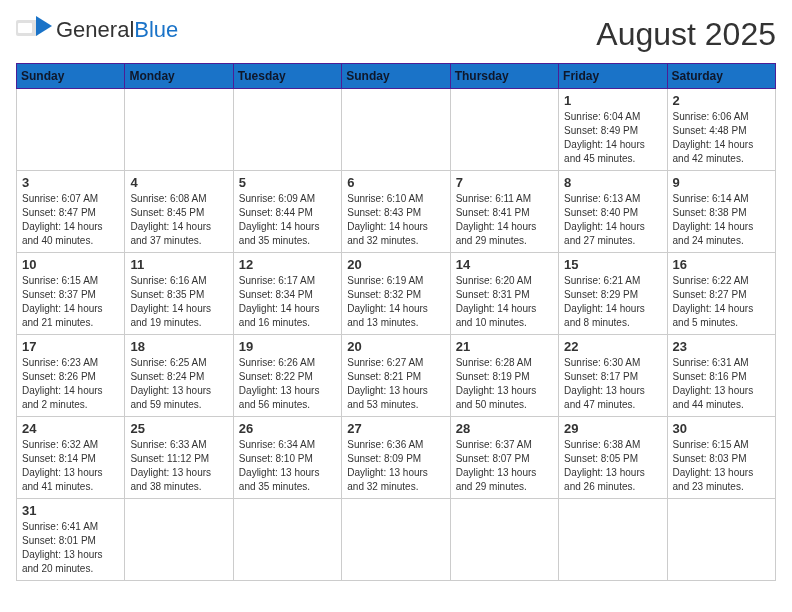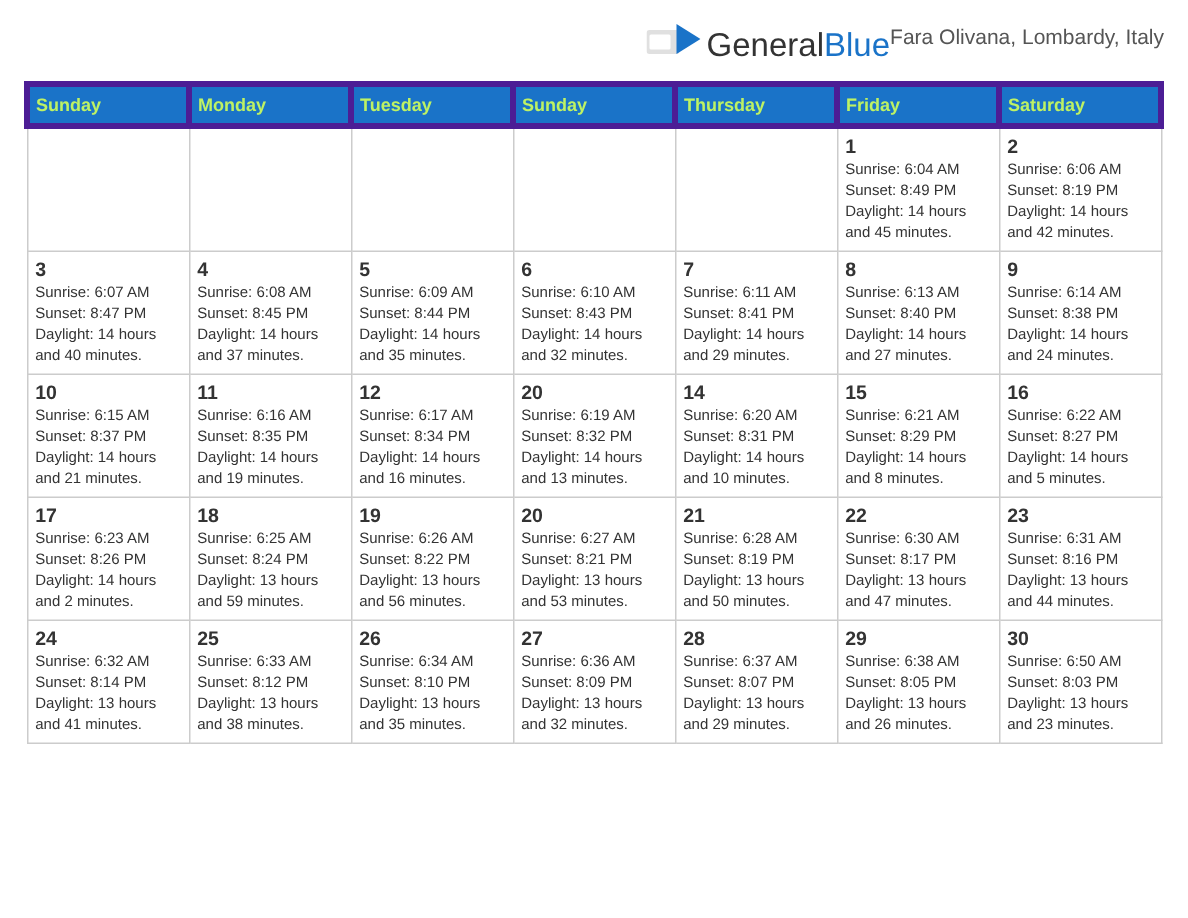--- a/index.html
+++ b/index.html
@@ -5,21 +5,21 @@
     * { box-sizing: border-box; margin: 0; padding: 0; }
     body {
       font-family: Arial, sans-serif;
       background: #fff;
       width: 792px;
       min-height: 612px;
       padding: 16px;
     }
     .header {
       display: flex;
-      justify-content: flex-end;
+      justify-content: space-between;
       align-items: flex-start;
       margin-bottom: 10px;
     }
     .logo {
       display: flex;
       align-items: center;
       gap: 4px;
     }
     .logo-text {
       font-size: 22px;
@@ -45,25 +45,25 @@
       font-size: 14px;
       color: #555;
     }
     table {
       width: 100%;
       border-collapse: collapse;
       font-size: 10.5px;
     }
     thead tr th {
       background: #1a73c8;
-      color: #bef264;
+      color: #0f172a;
       padding: 5px 4px;
       text-align: left;
       font-size: 12px;
-      border: 4px solid #4c1d95;
+      border: 1px solid #4c1d95;
     }
     tbody tr td {
       border: 1px solid #ccc;
       vertical-align: top;
       padding: 4px 4px 4px 5px;
       width: calc(100% / 7);
       min-height: 70px;
       height: 80px;
     }
     .day-num {
@@ -93,21 +93,21 @@
     <svg class="logo-icon" viewBox="0 0 36 28" xmlns="http://www.w3.org/2000/svg">
       <rect x="0" y="4" width="22" height="16" rx="2" fill="#e0e0e0"></rect>
       <polygon points="20,0 36,10 20,20" fill="#1a73c8"></polygon>
       <rect x="2" y="7" width="14" height="10" rx="1" fill="#fff"></rect>
     </svg>
     <div>
       <span class="logo-text">General<span>Blue</span></span>
     </div>
   </div>
   <div class="title-block">
-    <div class="cal-subtitle">Fara Olivana, Lombardy, Italy</div>
+    <div class="cal-title">August 2025</div>
   </div>
 </div>
 
 <table>
   <thead>
     <tr>
     <th>Sunday</th>
         <th>Monday</th>
         <th>Tuesday</th>
         <th>Sunday</th>
@@ -125,21 +125,21 @@
         <td class="empty-cell"></td>
         <td>
           <span class="day-num">1</span>
           <div class="day-info">Sunrise: 6:04 AM
 Sunset: 8:49 PM
 Daylight: 14 hours and 45 minutes.</div>
         </td>
         <td>
           <span class="day-num">2</span>
           <div class="day-info">Sunrise: 6:06 AM
-Sunset: 8:19 PM
+Sunset: 4:48 PM
 Daylight: 14 hours and 42 minutes.</div>
         </td>
       </tr>
       <tr>
         <td>
           <span class="day-num">3</span>
           <div class="day-info">Sunrise: 6:07 AM
 Sunset: 8:47 PM
 Daylight: 14 hours and 40 minutes.</div>
         </td>
@@ -271,21 +271,21 @@
       <tr>
         <td>
           <span class="day-num">24</span>
           <div class="day-info">Sunrise: 6:32 AM
 Sunset: 8:14 PM
 Daylight: 13 hours and 41 minutes.</div>
         </td>
         <td>
           <span class="day-num">25</span>
           <div class="day-info">Sunrise: 6:33 AM
-Sunset: 8:12 PM
+Sunset: 11:12 PM
 Daylight: 13 hours and 38 minutes.</div>
         </td>
         <td>
           <span class="day-num">26</span>
           <div class="day-info">Sunrise: 6:34 AM
 Sunset: 8:10 PM
 Daylight: 13 hours and 35 minutes.</div>
         </td>
         <td>
           <span class="day-num">27</span>
@@ -300,19 +300,33 @@
 Daylight: 13 hours and 29 minutes.</div>
         </td>
         <td>
           <span class="day-num">29</span>
           <div class="day-info">Sunrise: 6:38 AM
 Sunset: 8:05 PM
 Daylight: 13 hours and 26 minutes.</div>
         </td>
         <td>
           <span class="day-num">30</span>
-          <div class="day-info">Sunrise: 6:50 AM
+          <div class="day-info">Sunrise: 6:15 AM
 Sunset: 8:03 PM
 Daylight: 13 hours and 23 minutes.</div>
         </td>
+      </tr>
+      <tr>
+        <td>
+          <span class="day-num">31</span>
+          <div class="day-info">Sunrise: 6:41 AM
+Sunset: 8:01 PM
+Daylight: 13 hours and 20 minutes.</div>
+        </td>
+        <td class="empty-cell"></td>
+        <td class="empty-cell"></td>
+        <td class="empty-cell"></td>
+        <td class="empty-cell"></td>
+        <td class="empty-cell"></td>
+        <td class="empty-cell"></td>
       </tr>
     </tbody>
 </table>
 
 </body></html>

